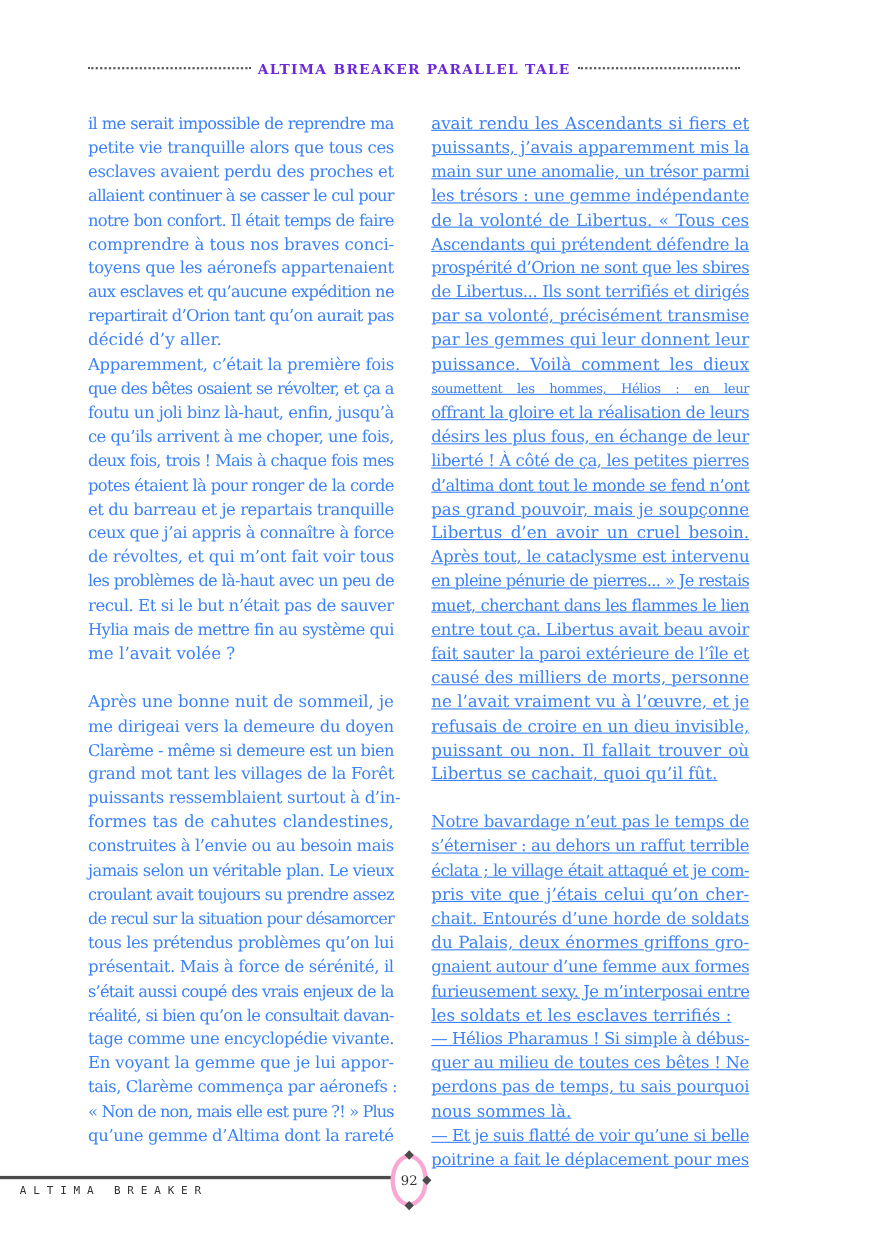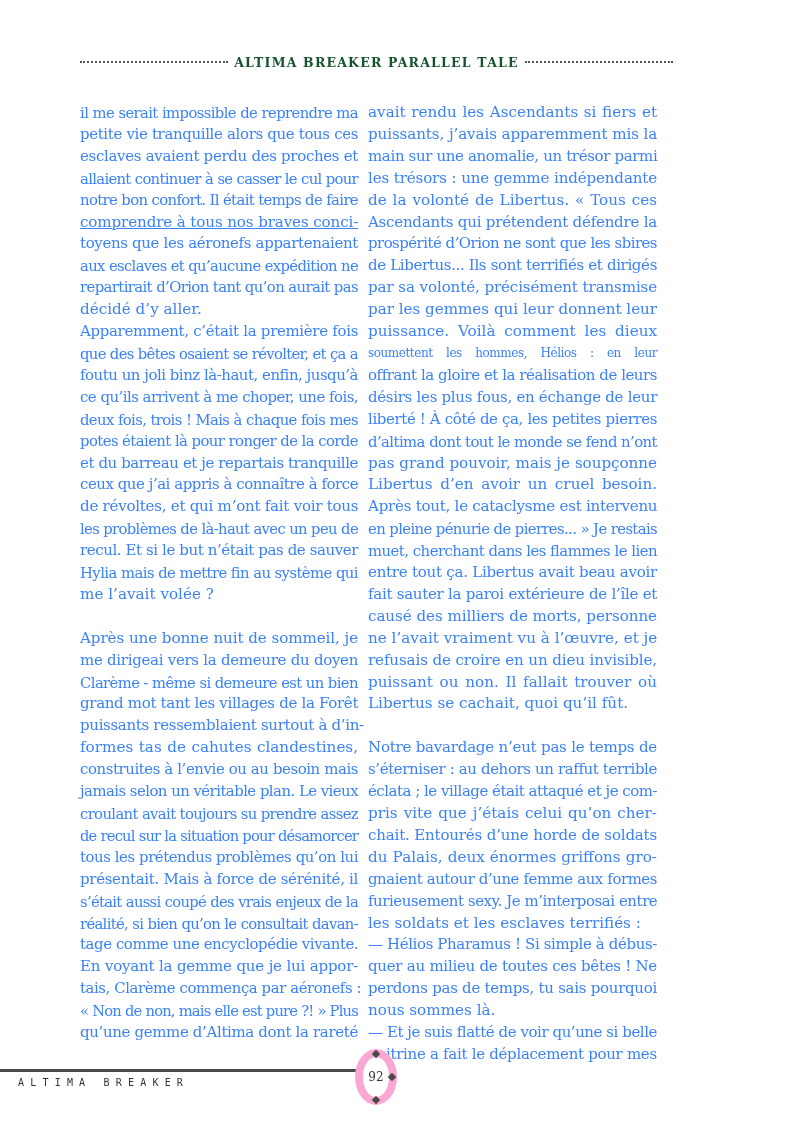--- a/index.html
+++ b/index.html
@@ -7,45 +7,45 @@
 
   .header {
     position: absolute; top: 52px; left: 80px; width: 593px; height: 20px;
     display: flex; align-items: center; gap: 6px;
   }
   .header .dots {
     flex: 1; height: 0; border-top: 2px dotted #555;
   }
   .header .title {
     font-family: "DejaVu Serif", serif; font-weight: bold; font-size: 12.5px;
-    letter-spacing: 1.2px; color: #14532d; white-space: nowrap;
+    letter-spacing: 1.2px; color: #6d28d9; white-space: nowrap;
   }
 
   .col {
     position: absolute; top: 102px;
     font-family: "DejaVu Serif", serif; font-size: 15.2px; line-height: 21.9px;
     color: #3b82f6; text-align: justify; hyphens: manual;
   }
   .col.left { left: 80px; width: 278px; }
-  .col.right { left: 368px; width: 289px; }
+  .col.right { left: 392px; width: 289px; text-decoration: underline; }
   .col p { margin: 0; }
   .col p.gap { margin-top: 21.9px; }
   .col .ln { display: block; white-space: nowrap; text-align-last: justify; overflow: visible; }
   .col .ln.last { text-align-last: left; }
 
   .footer-line {
     position: absolute; left: 0; top: 1069px; width: 358px; height: 3px; background: #4a4a4a;
   }
   .footer-label {
     position: absolute; left: 18px; top: 1077px;
     font-family: "DejaVu Sans Mono", monospace; font-size: 10px; letter-spacing: 6.2px; color: #333;
   }
   .page-badge {
     position: absolute; left: 355px; top: 1049px; width: 26px; height: 40px;
-    border: 8px solid #f9a8d4; border-radius: 50%; background: #fff;
+    border: 4px solid #f9a8d4; border-radius: 50%; background: #fff;
     display: flex; align-items: center; justify-content: center;
   }
   .page-badge .num {
     font-family: "DejaVu Serif", serif; font-size: 12px; color: #333;
   }
   .page-badge .notch {
     position: absolute; width: 6px; height: 6px; background: #4a4a4a; transform: rotate(45deg);
   }
   .page-badge .n-top { top: -6px; left: 10px; }
   .page-badge .n-bot { bottom: -6px; left: 10px; }
@@ -60,21 +60,21 @@
   <div class="dots"></div>
 </div>
 
 <div class="col left" id="left-col">
     <p>
       <span class="ln" style="letter-spacing: -0.584416px; font-size: 14.7748px;">il me serait impossible de reprendre ma</span>
       <span class="ln" style="letter-spacing: -0.364865px; font-size: 14.9844px;">petite vie tranquille alors que tous ces</span>
       <span class="ln" style="letter-spacing: -0.307167px; font-size: 14.9844px;">esclaves avaient perdu des proches et</span>
       <span class="ln" style="letter-spacing: -0.687898px; font-size: 14.8267px;">allaient continuer à se casser le cul pour</span>
       <span class="ln" style="letter-spacing: -0.653846px; font-size: 14.8789px;">notre bon confort. Il était temps de faire</span>
-      <span class="ln" style="letter-spacing: -0.126761px; font-size: 15.1455px; text-decoration: underline;">comprendre à tous nos braves conci-</span>
+      <span class="ln" style="letter-spacing: -0.126761px; font-size: 15.1455px;">comprendre à tous nos braves conci-</span>
       <span class="ln" style="letter-spacing: -0.345763px; font-size: 14.9844px;">toyens que les aéronefs appartenaient</span>
       <span class="ln" style="letter-spacing: -0.636656px; font-size: 14.7748px;">aux esclaves et qu’aucune expédition ne</span>
       <span class="ln" style="letter-spacing: -0.619355px; font-size: 14.8789px;">repartirait d’Orion tant qu’on aurait pas</span>
       <span class="ln last">décidé d’y aller.</span>
     </p>
     <p>
       <span class="ln" style="letter-spacing: -0.326531px; font-size: 14.9844px;">Apparemment, c’était la première fois</span>
       <span class="ln" style="letter-spacing: -0.687898px; font-size: 14.8267px;">que des bêtes osaient se révolter, et ça a</span>
       <span class="ln" style="letter-spacing: -0.49505px; font-size: 14.9844px;">foutu un joli binz là-haut, enfin, jusqu’à</span>
       <span class="ln" style="letter-spacing: -0.531148px; font-size: 14.9314px;">ce qu’ils arrivent à me choper, une fois,</span>

